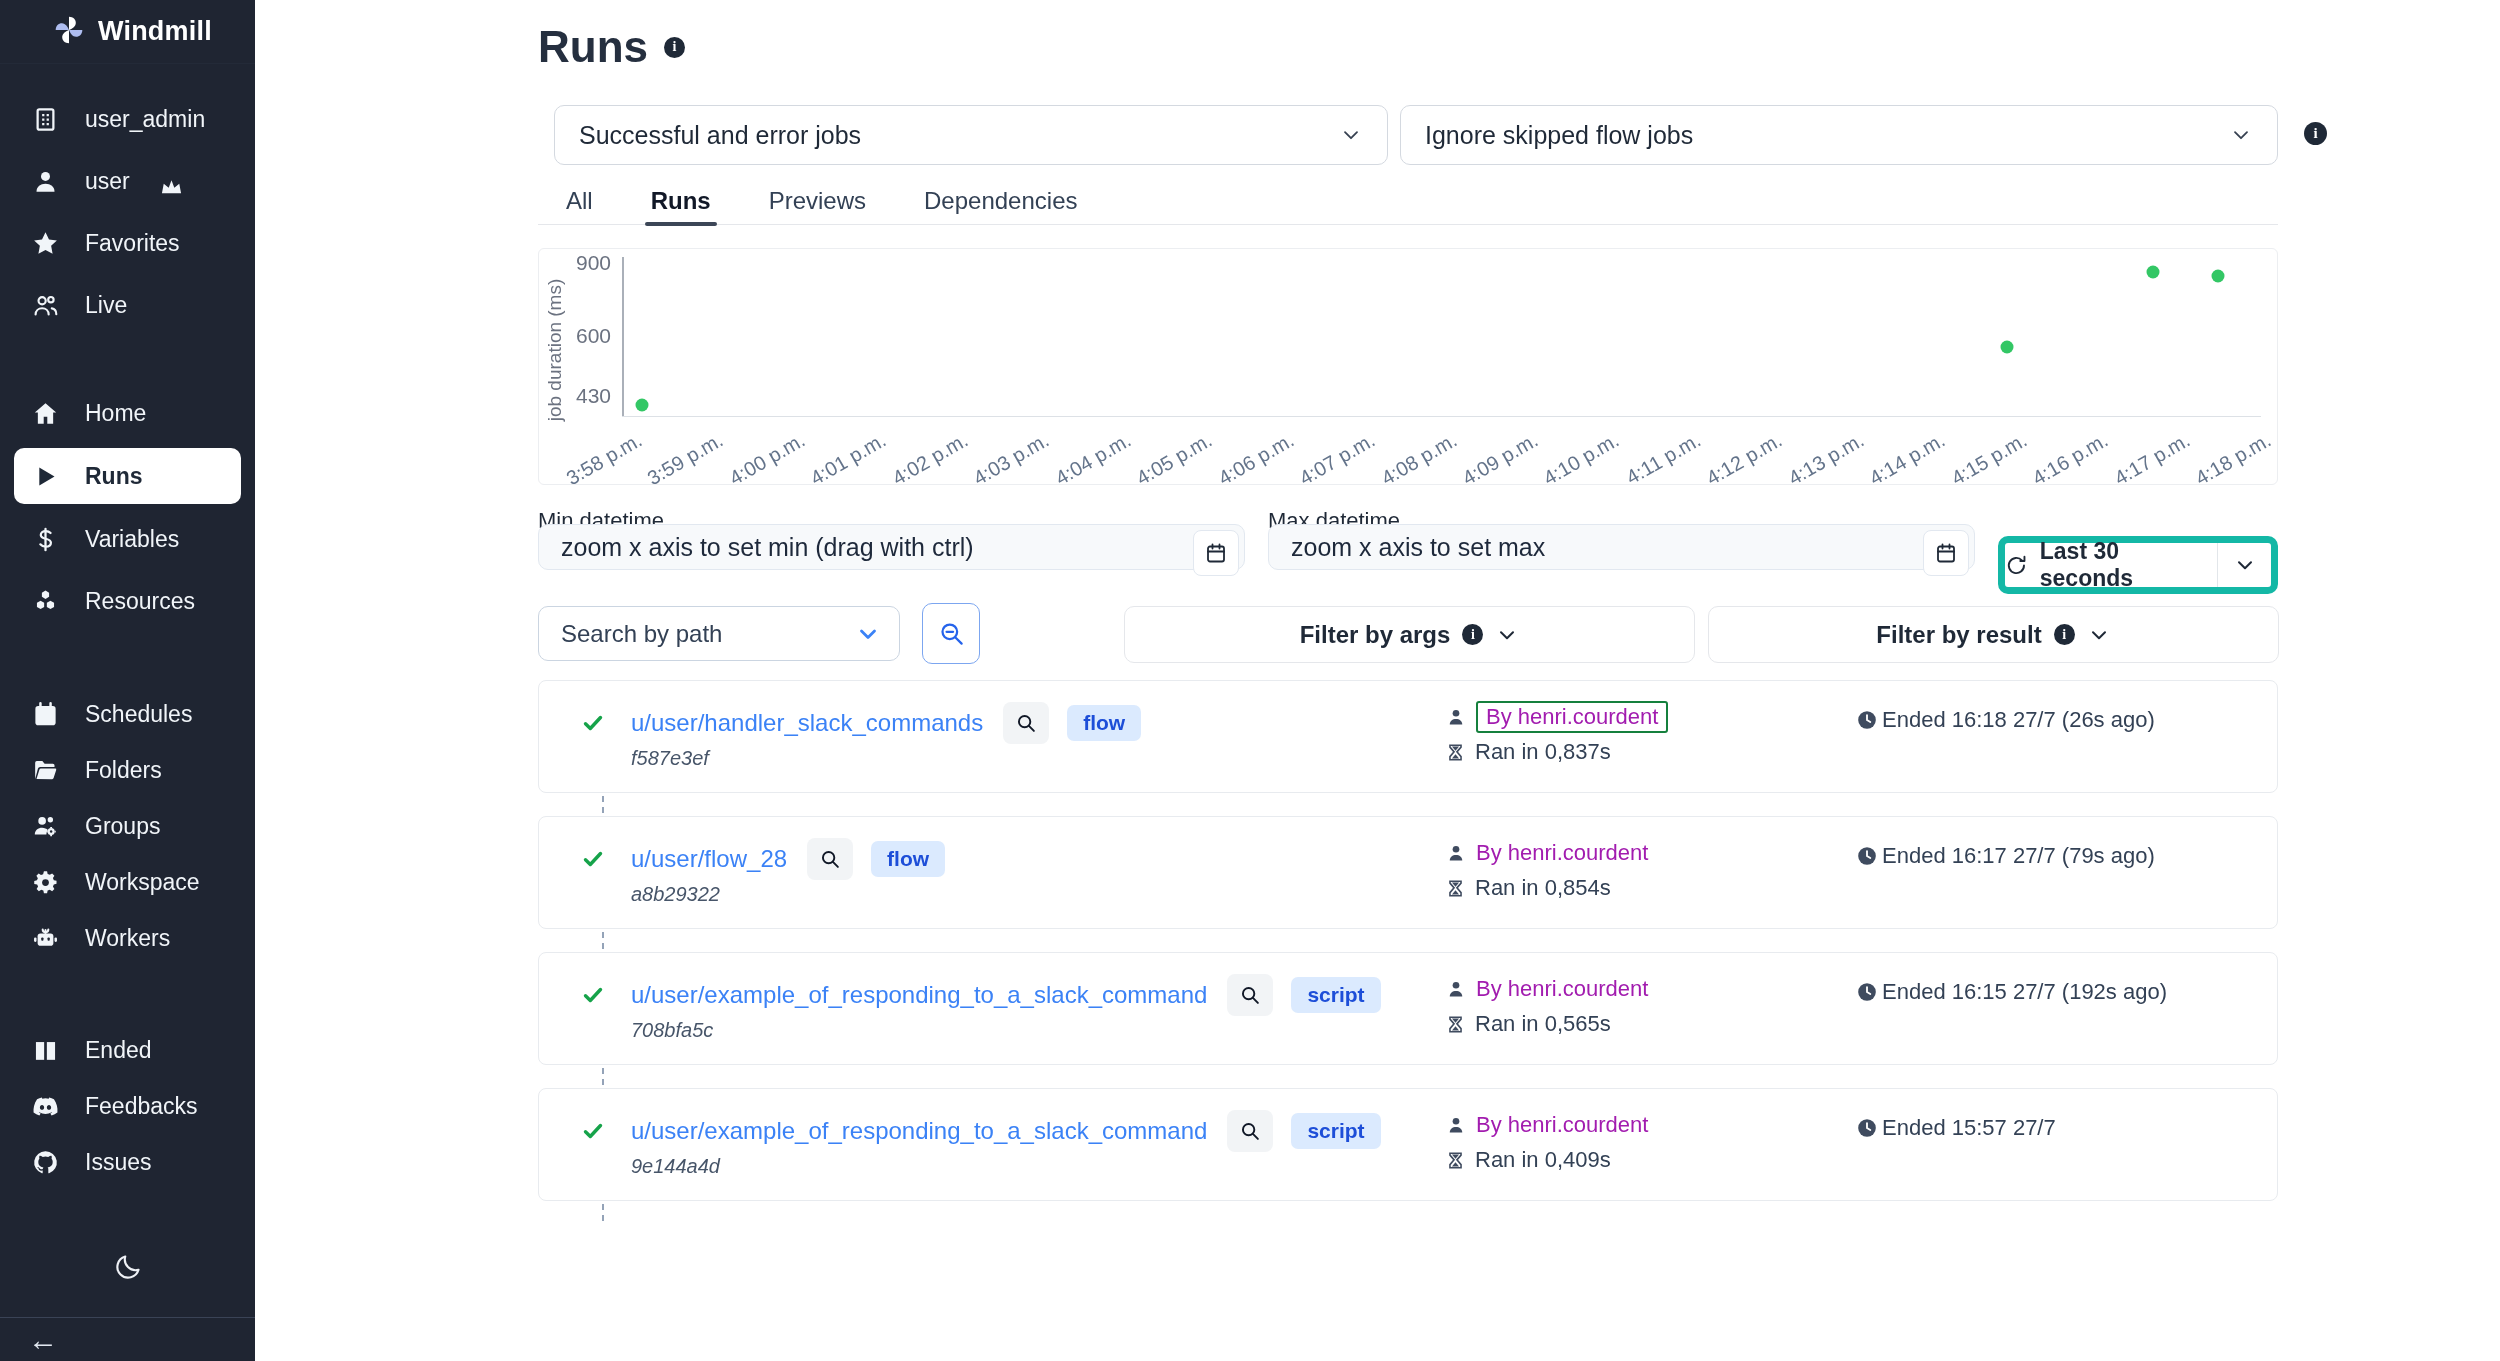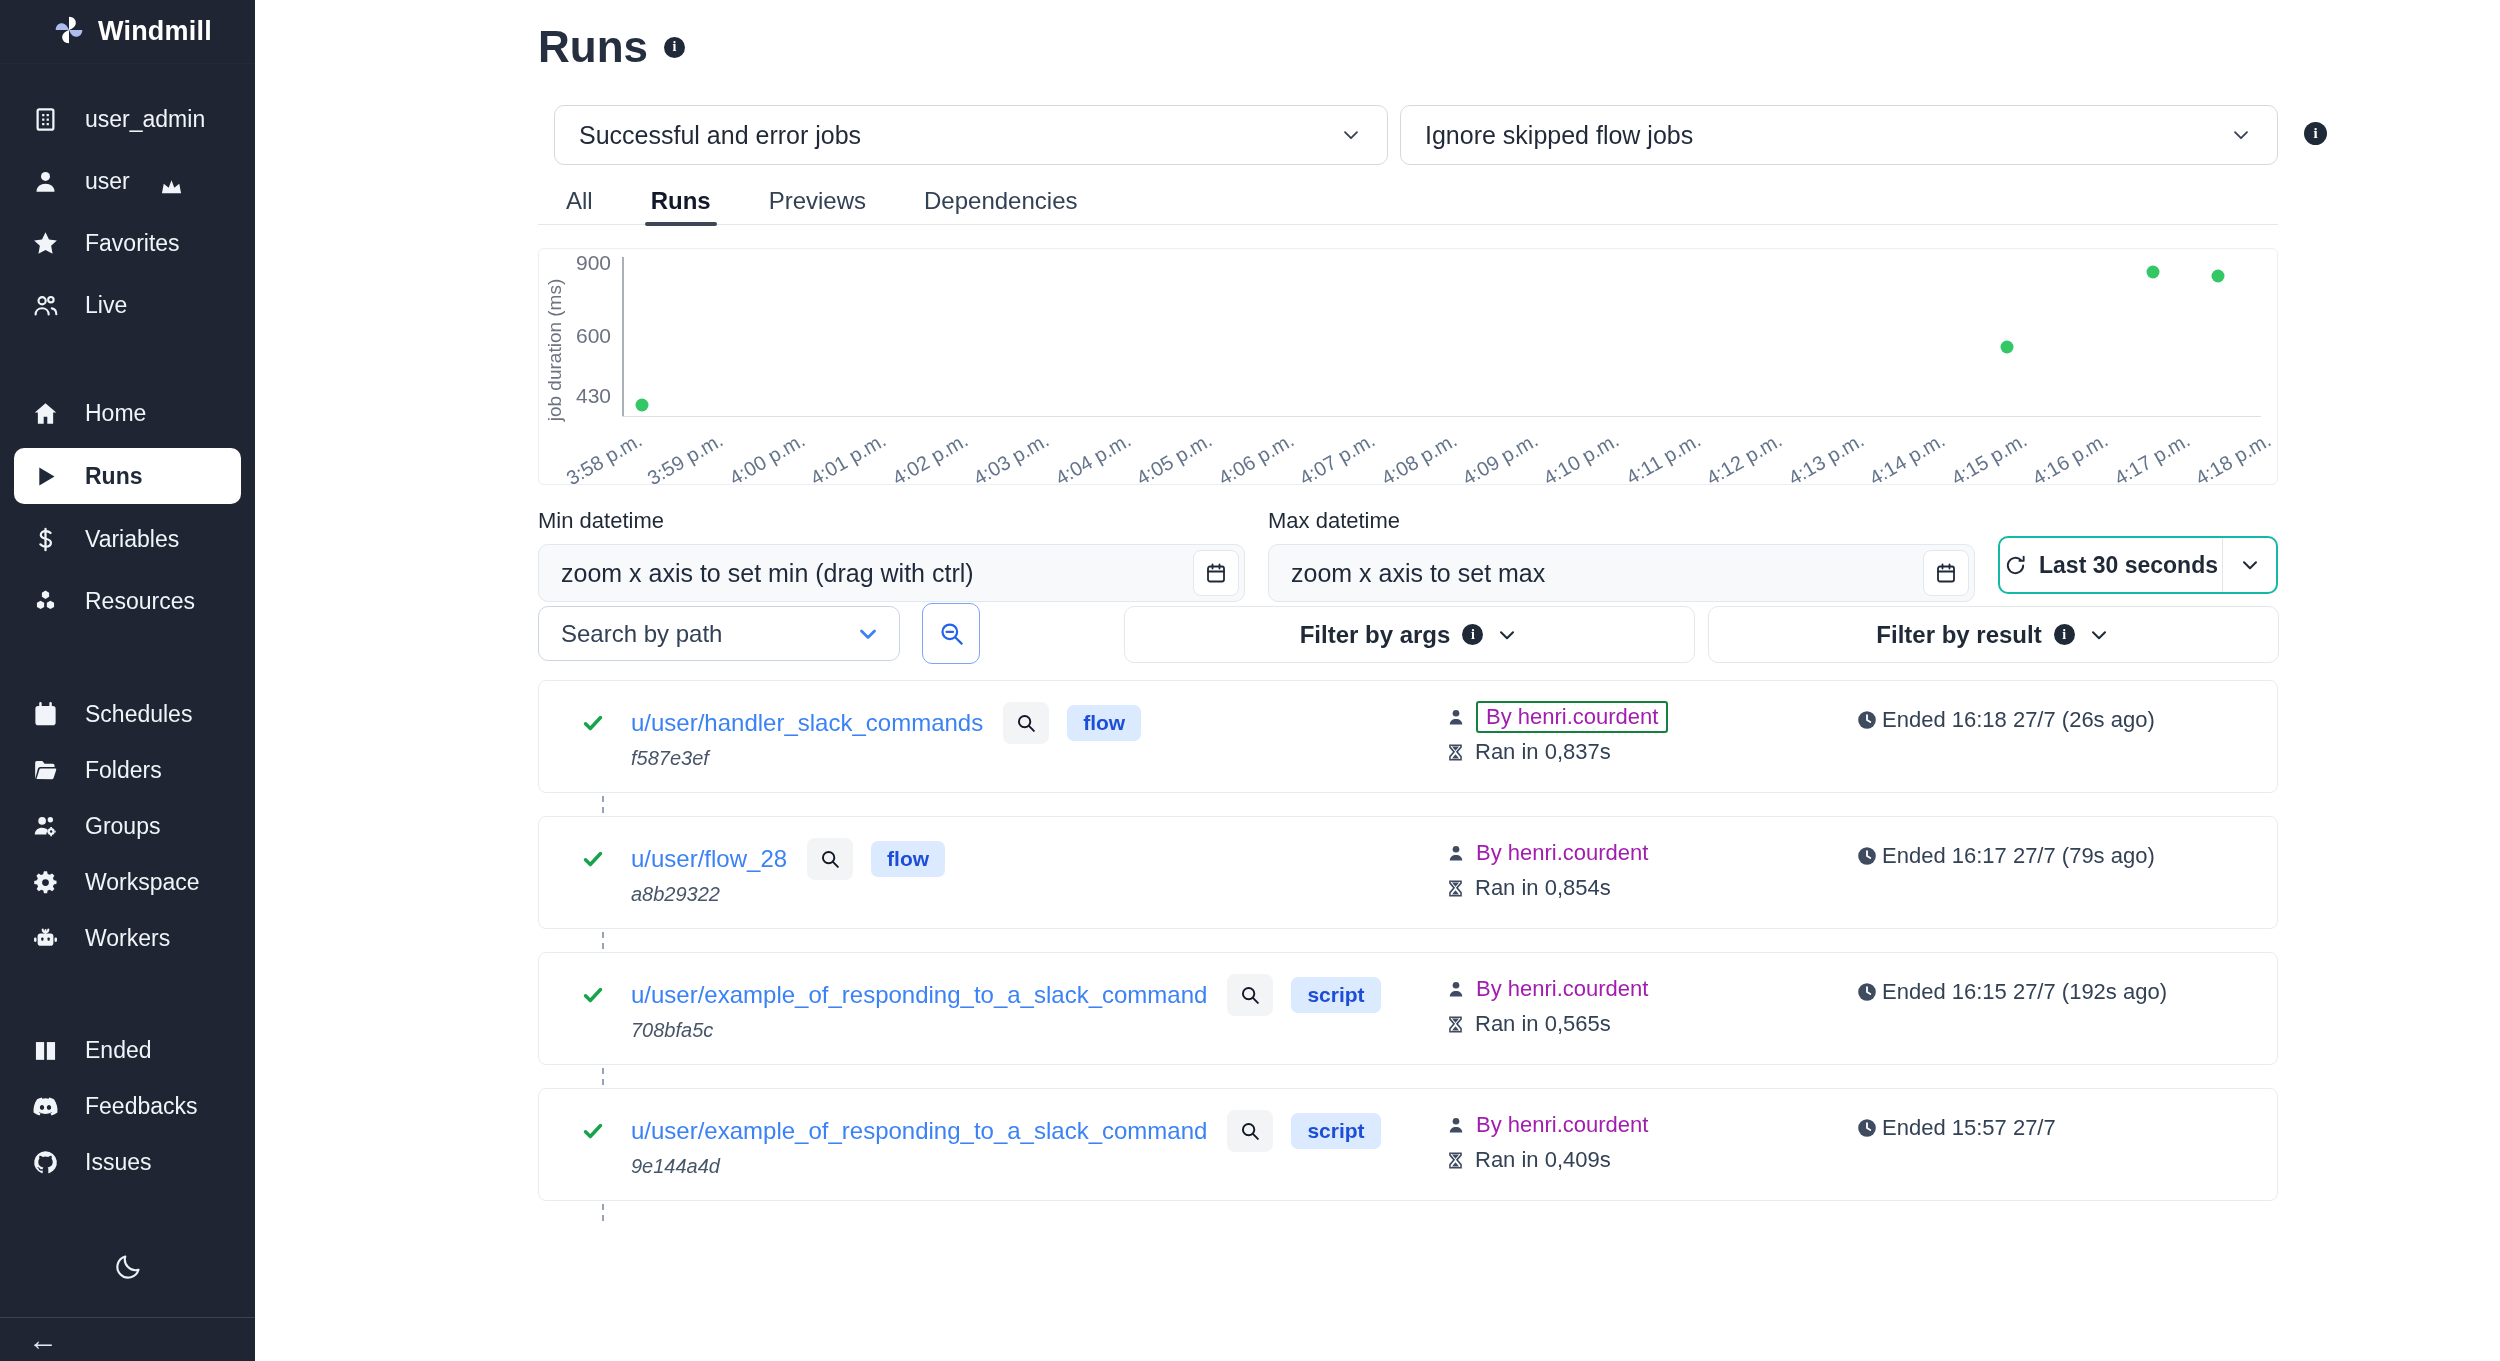--- a/index.html
+++ b/index.html
@@ -44,28 +44,28 @@
   .chart-card { position:absolute; left:0; top:248px; width:1740px; height:237px; border:1px solid #eceef1; border-radius:6px; background:#fff; }
   .chart-ylabel { position:absolute; left:-74px; top:90px; width:180px; text-align:center; transform:rotate(-90deg); font-size:19px; color:#6b7280; white-space:nowrap; }
   .ytick { position:absolute; left:10px; width:62px; text-align:right; font-size:21px; color:#6b7280; transform:translateY(-50%); }
   .axis-y { position:absolute; left:83px; top:8px; width:2px; height:160px; background:#aab0b9; }
   .axis-x { position:absolute; left:83px; top:167px; right:16px; height:1px; background:#dde1e6; }
   .dot { position:absolute; width:13px; height:13px; border-radius:50%; background:#33c765; transform:translate(-50%,-50%); }
   .xlabel { position:absolute; top:178px; white-space:nowrap; font-size:20px; color:#64748b; transform:translateX(-78%) rotate(-30deg); transform-origin:100% 50%; }
 
   
   .dt-label { position:absolute; top:508px; font-size:22px; color:#1f2937; }
-  .dt-input-wrap { position:absolute; top:544px; height:58px; }
+  .dt-input-wrap { position:absolute; top:524px; height:46px; }
   .dt-input-wrap input { width:100%; height:100%; background:#f7f9fb; border:1px solid #e2e8f0; border-radius:10px; font-size:25px; color:#1e293b; padding:0 70px 0 22px; font-family:"Liberation Sans", sans-serif; }
   .dt-input-wrap input::placeholder { color:#1e293b; opacity:1; }
   .cal-btn { position:absolute; right:6px; top:6px; width:46px; height:46px; background:#fff; border:1px solid #e2e8f0; border-radius:8px; display:flex; align-items:center; justify-content:center; cursor:pointer; }
   .cal-btn svg { width:24px; height:24px; color:#1f2937; }
   .wrap-min { left:0; width:707px; } .wrap-max { left:730px; width:707px; }
   .lab-min { left:0; } .lab-max { left:730px; }
-  .range-btn { position:absolute; left:1460px; top:536px; width:280px; height:58px; border:2px solid #14b8a6; border-radius:10px; background:#fff; display:flex; align-items:center; cursor:pointer; }
+  .range-btn { position:absolute; left:1460px; top:536px; width:280px; height:58px; border:7px solid #14b8a6; border-radius:10px; background:#fff; display:flex; align-items:center; cursor:pointer; }
   .range-btn .range-main { flex:1; display:flex; align-items:center; justify-content:center; gap:12px; font-size:23px; font-weight:bold; color:#1f2937; }
   .range-btn .range-main svg { width:23px; height:23px; }
   .range-chev { width:54px; height:100%; border-left:1px solid #e2e6ea; display:flex; align-items:center; justify-content:center; }
   .range-chev svg { width:24px; height:24px; color:#1f2937; }
 
   
   .search-select { position:absolute; left:0; top:606px; width:362px; height:55px; border:1px solid #cbd5e1; border-radius:10px; background:#fff; display:flex; align-items:center; padding:0 18px 0 22px; font-size:24px; color:#334155; cursor:pointer; }
   .search-select .spacer { flex:1; }
   .search-select svg { width:26px; height:26px; color:#3b82f6; }
   .search-btn { position:absolute; left:384px; top:603px; width:58px; height:61px; border:1.5px solid #7ca6f0; border-radius:10px; background:#fff; display:flex; align-items:center; justify-content:center; cursor:pointer; }

